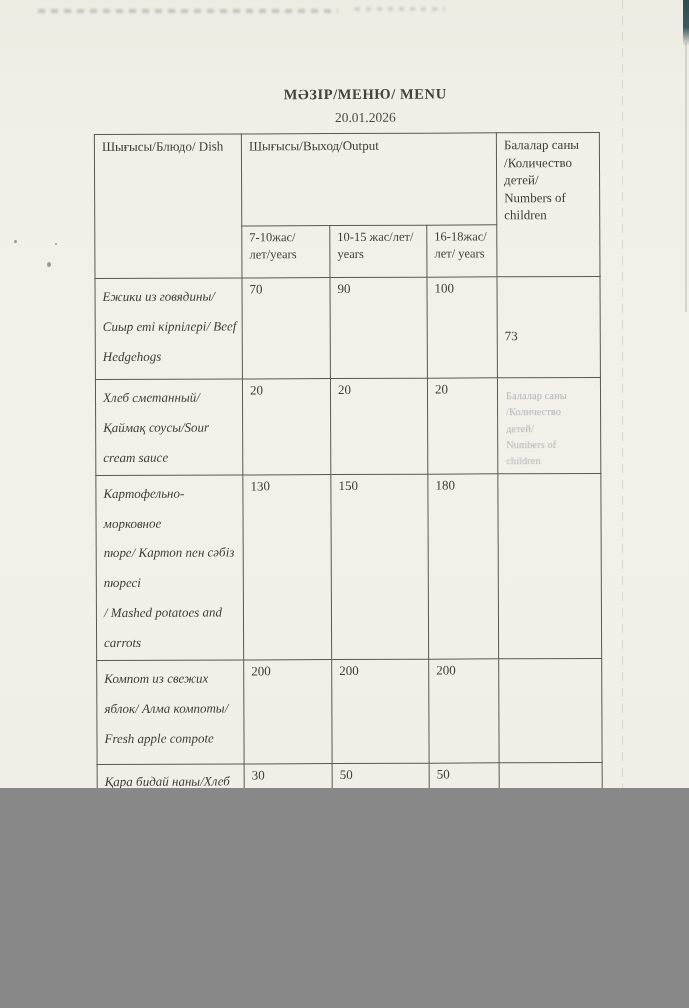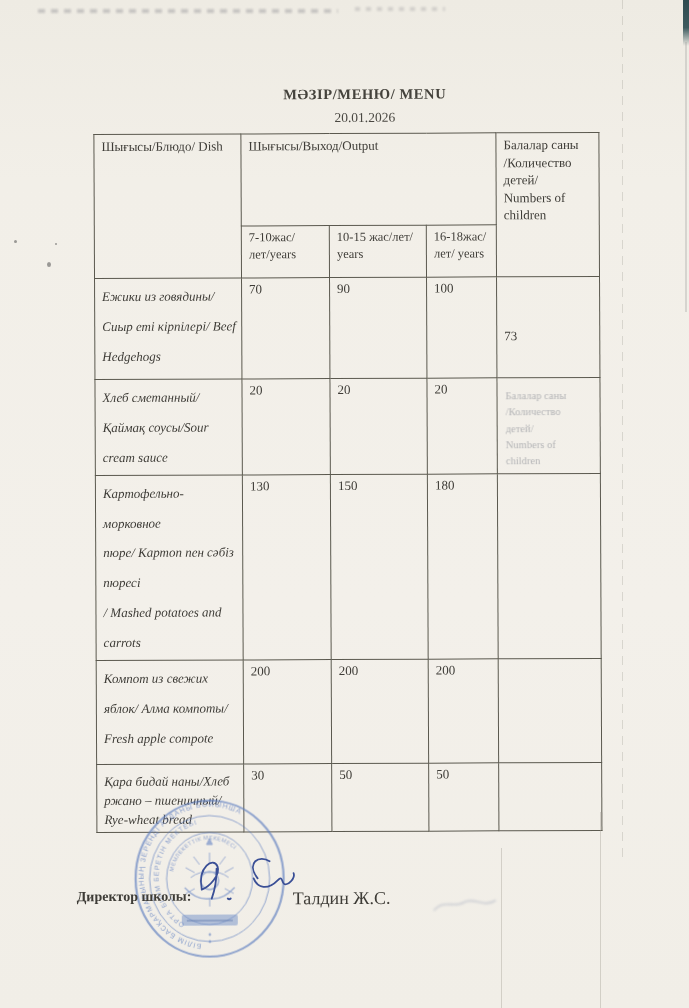--- a/index.html
+++ b/index.html
@@ -1,18 +1,18 @@
 <!DOCTYPE html>
 <html><head>
 <meta charset="utf-8">
 <style>
   html,body{margin:0;padding:0;background:#888;}
   .page{
     position:relative;
-    width:689px;height:1008px;
+    width:689px;height:788px;
     margin:0 auto;
     background:
       linear-gradient(180deg, #eeebe3 0%, #f2efe8 18%, #f3f0ea 60%, #f1eee7 100%);
     overflow:hidden;
     font-family:"Liberation Serif", serif;
     color:#3c3b36;
   }
   .content{position:absolute;inset:0;transform:rotate(-0.25deg);}
   .title{
     position:absolute;top:86px;left:0;right:0;

